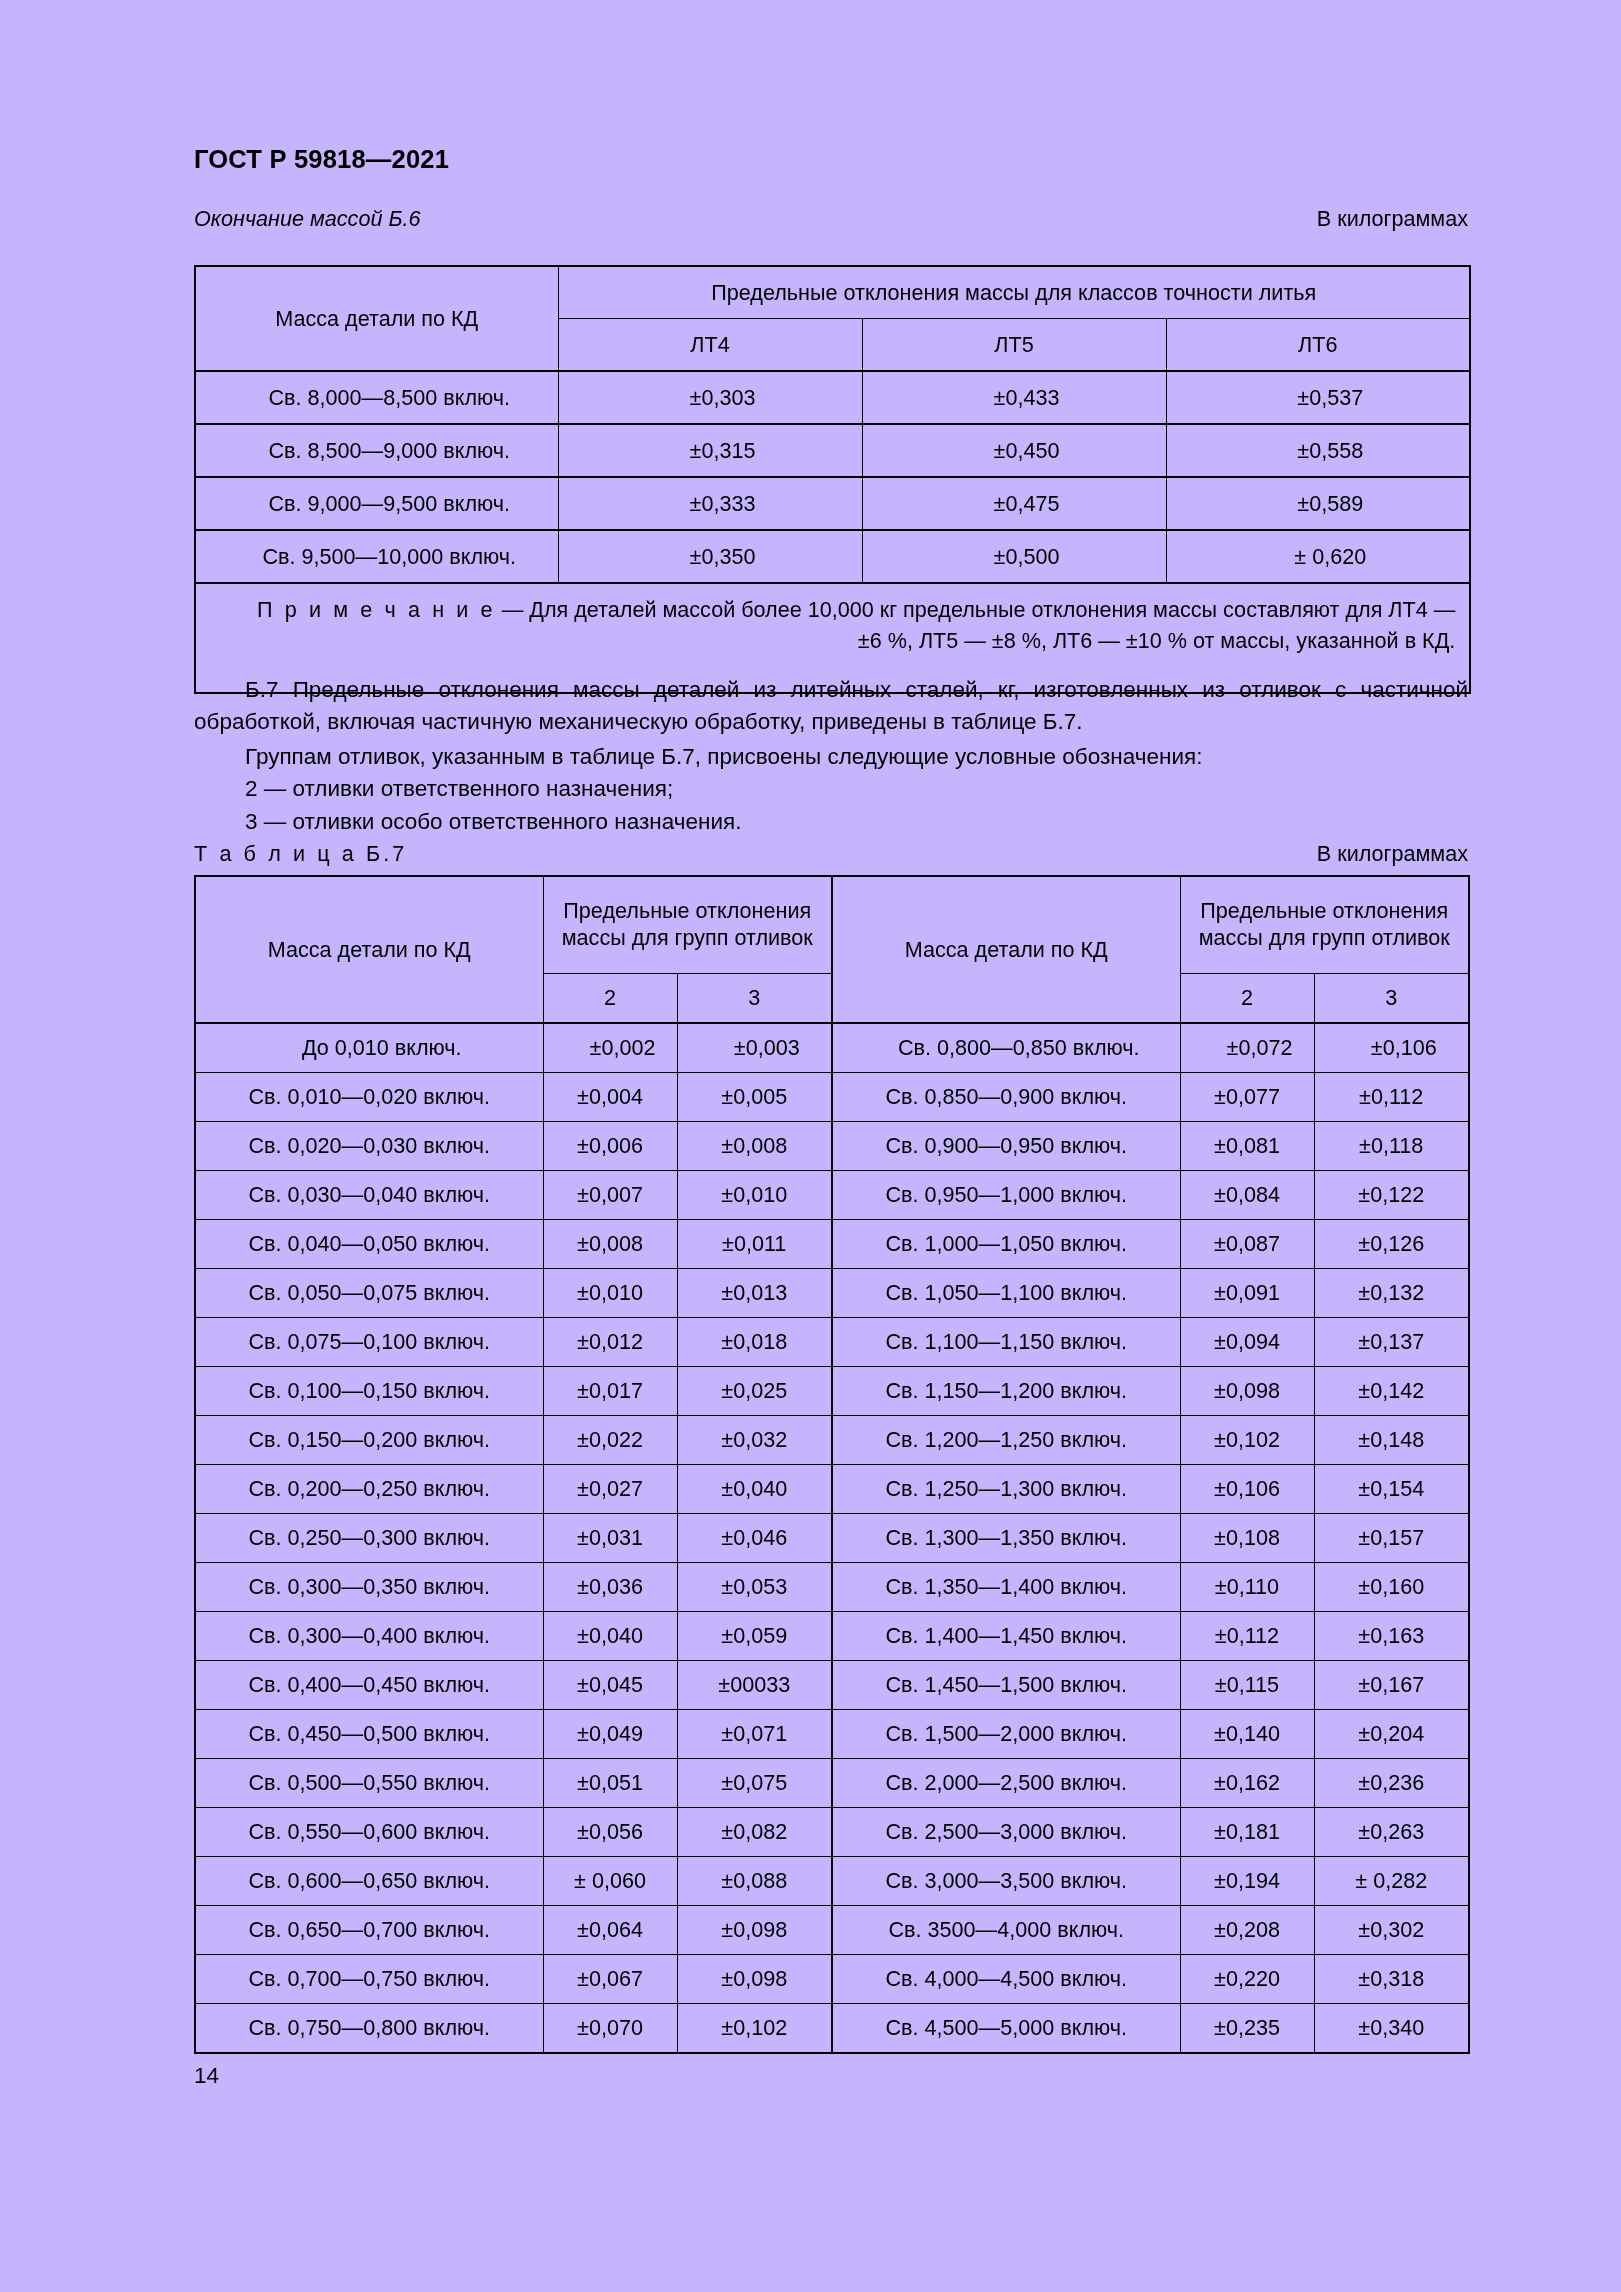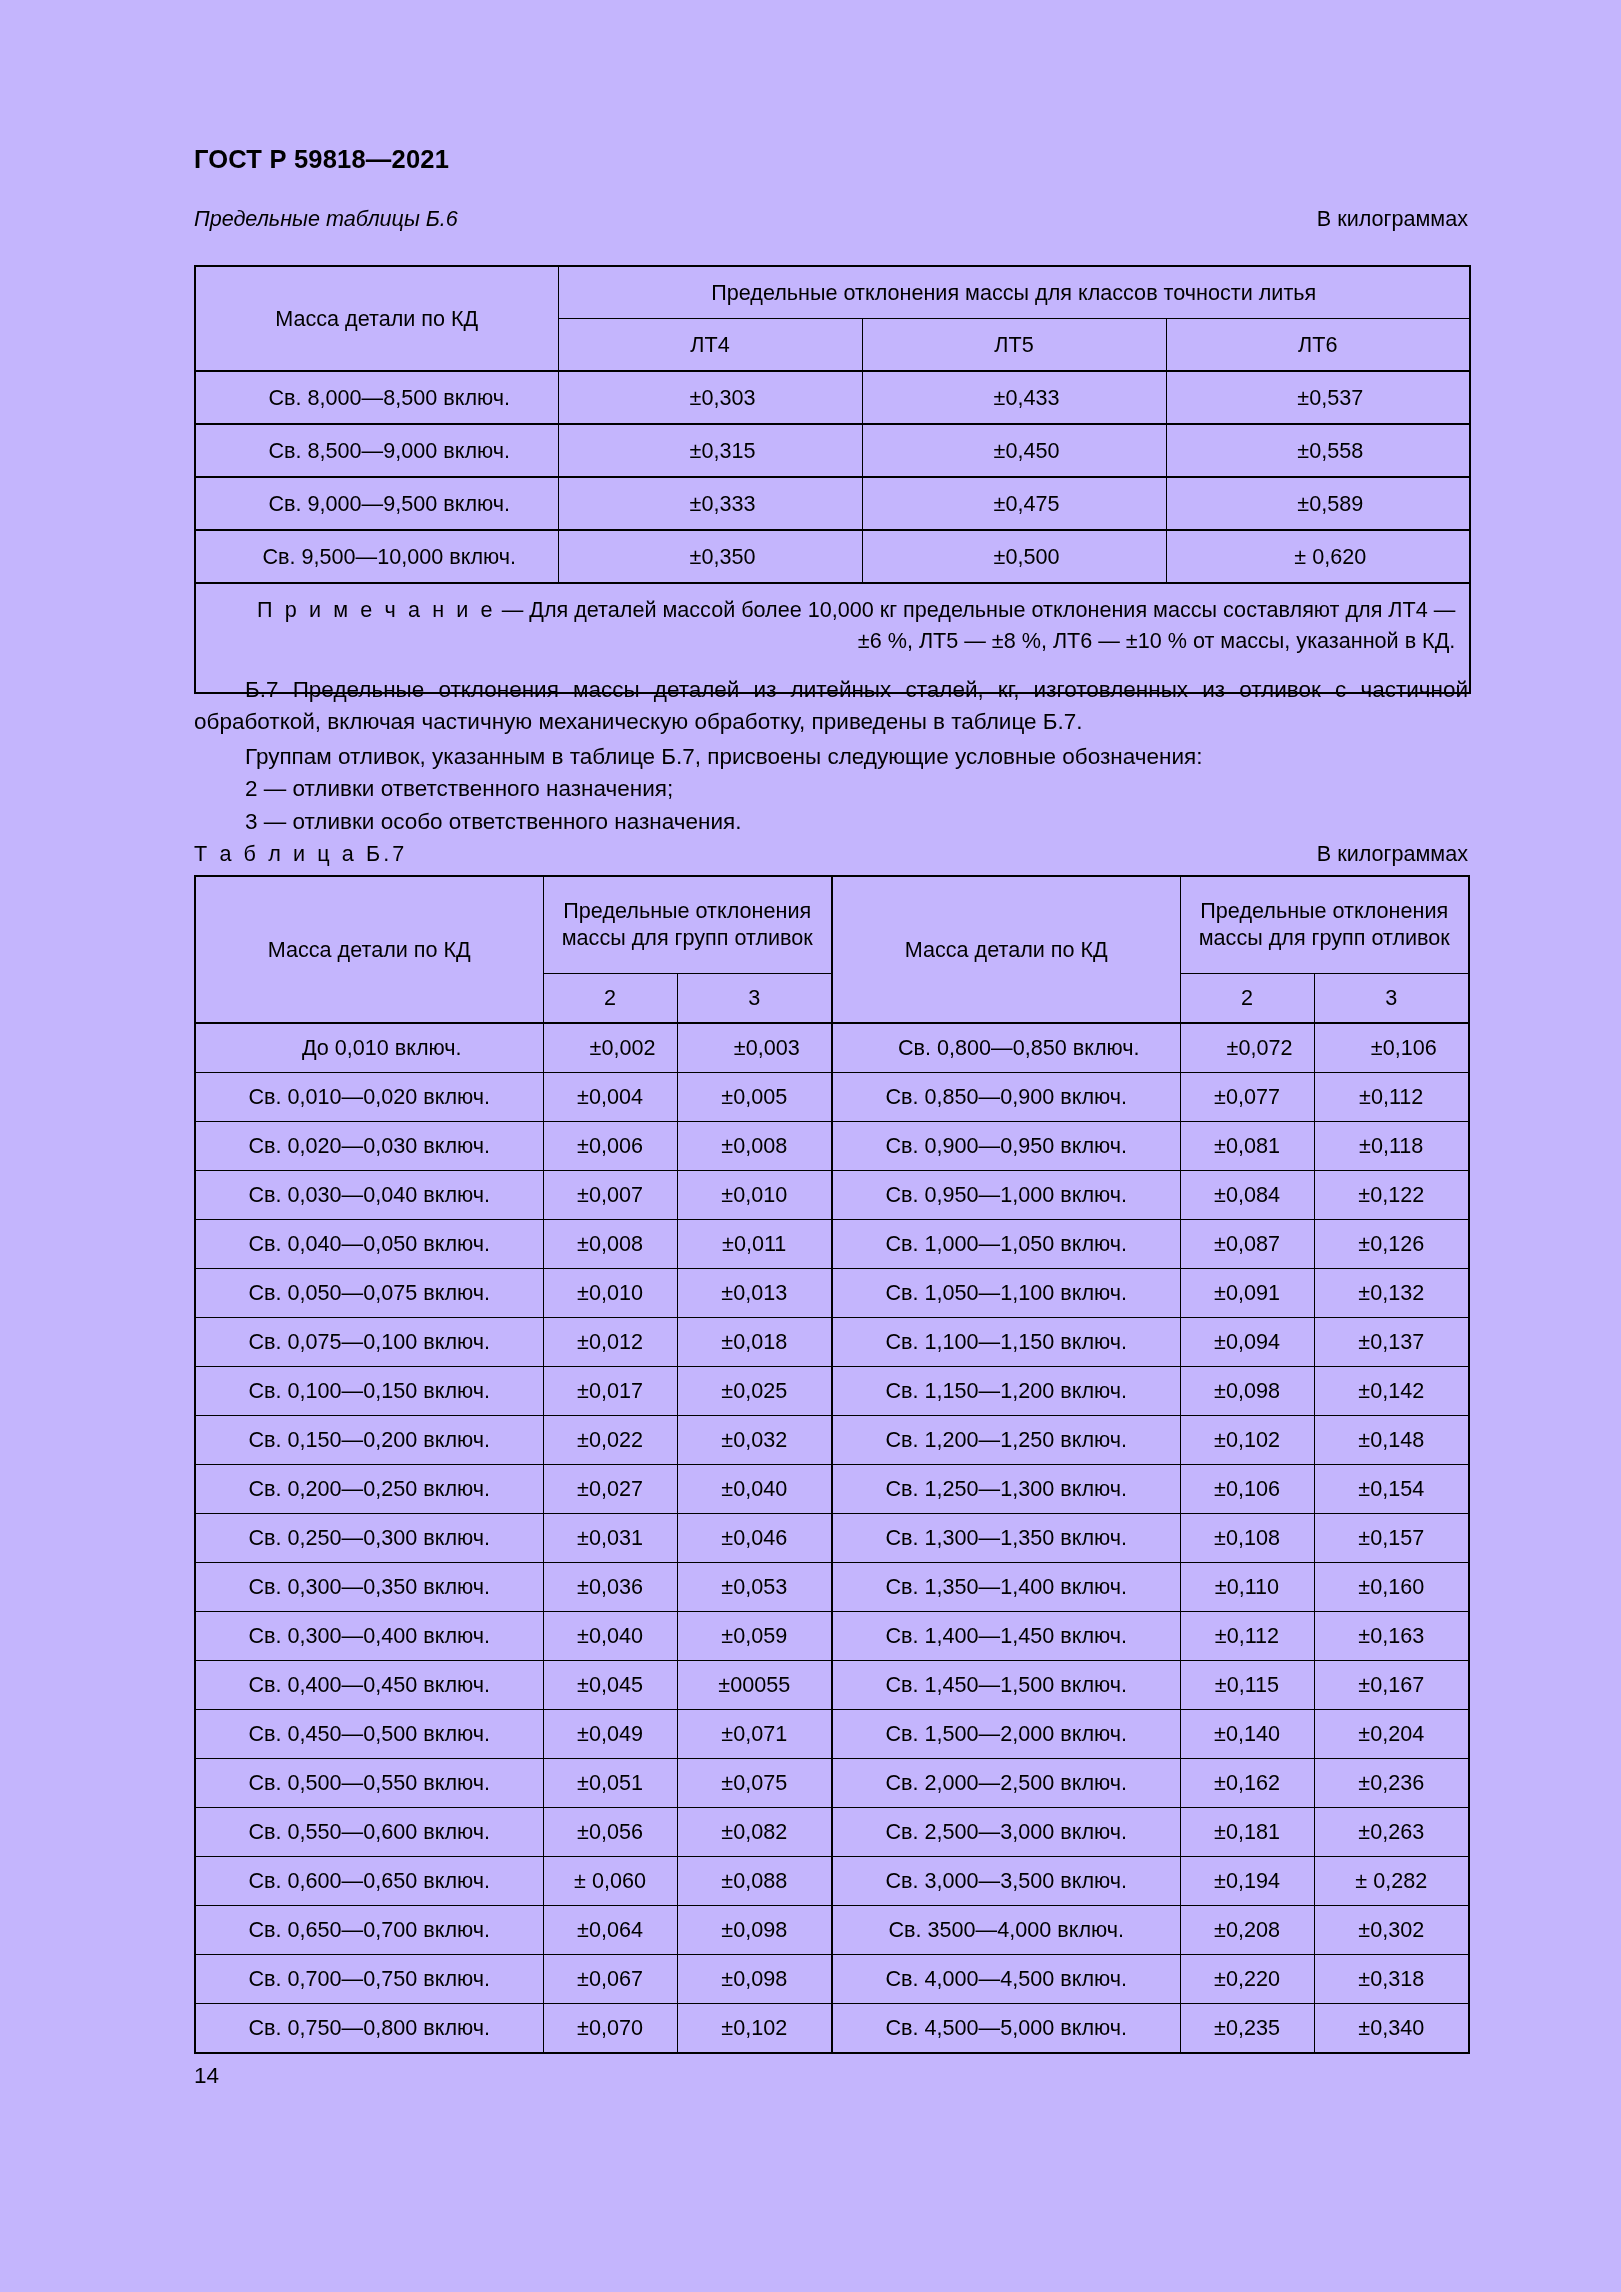--- a/index.html
+++ b/index.html
@@ -126,21 +126,21 @@
   }
 </style>
 </head>
 <body>
 
 <div class="page">
 
   <div class="doc-header">ГОСТ Р 59818—2021</div>
 
   <div class="caption-row" style="top:206px;">
-    <span class="caption-left-italic">Предельные таблицы Б.6</span>
+    <span class="caption-left-italic">Окончание массой Б.6</span>
     <span class="caption-right">В килограммах</span>
   </div>
 
   <div id="table-b6-wrap">
     <table class="gost" id="table-b6">
       <colgroup>
         <col style="width:363px">
         <col style="width:304px">
         <col style="width:304px">
         <col style="width:304px">
@@ -343,21 +343,21 @@
             <td class="">Св. 0,300—0,400 включ.</td>
             <td class="">±0,040</td>
             <td class="mid-divider-left">±0,059</td>
             <td class="mid-divider-right">Св. 1,400—1,450 включ.</td>
             <td class="">±0,112</td>
             <td class="">±0,163</td>
           </tr>
           <tr>
             <td class="">Св. 0,400—0,450 включ.</td>
             <td class="">±0,045</td>
-            <td class="mid-divider-left">±00055</td>
+            <td class="mid-divider-left">±00033</td>
             <td class="mid-divider-right">Св. 1,450—1,500 включ.</td>
             <td class="">±0,115</td>
             <td class="">±0,167</td>
           </tr>
           <tr>
             <td class="">Св. 0,450—0,500 включ.</td>
             <td class="">±0,049</td>
             <td class="mid-divider-left">±0,071</td>
             <td class="mid-divider-right">Св. 1,500—2,000 включ.</td>
             <td class="">±0,140</td>

